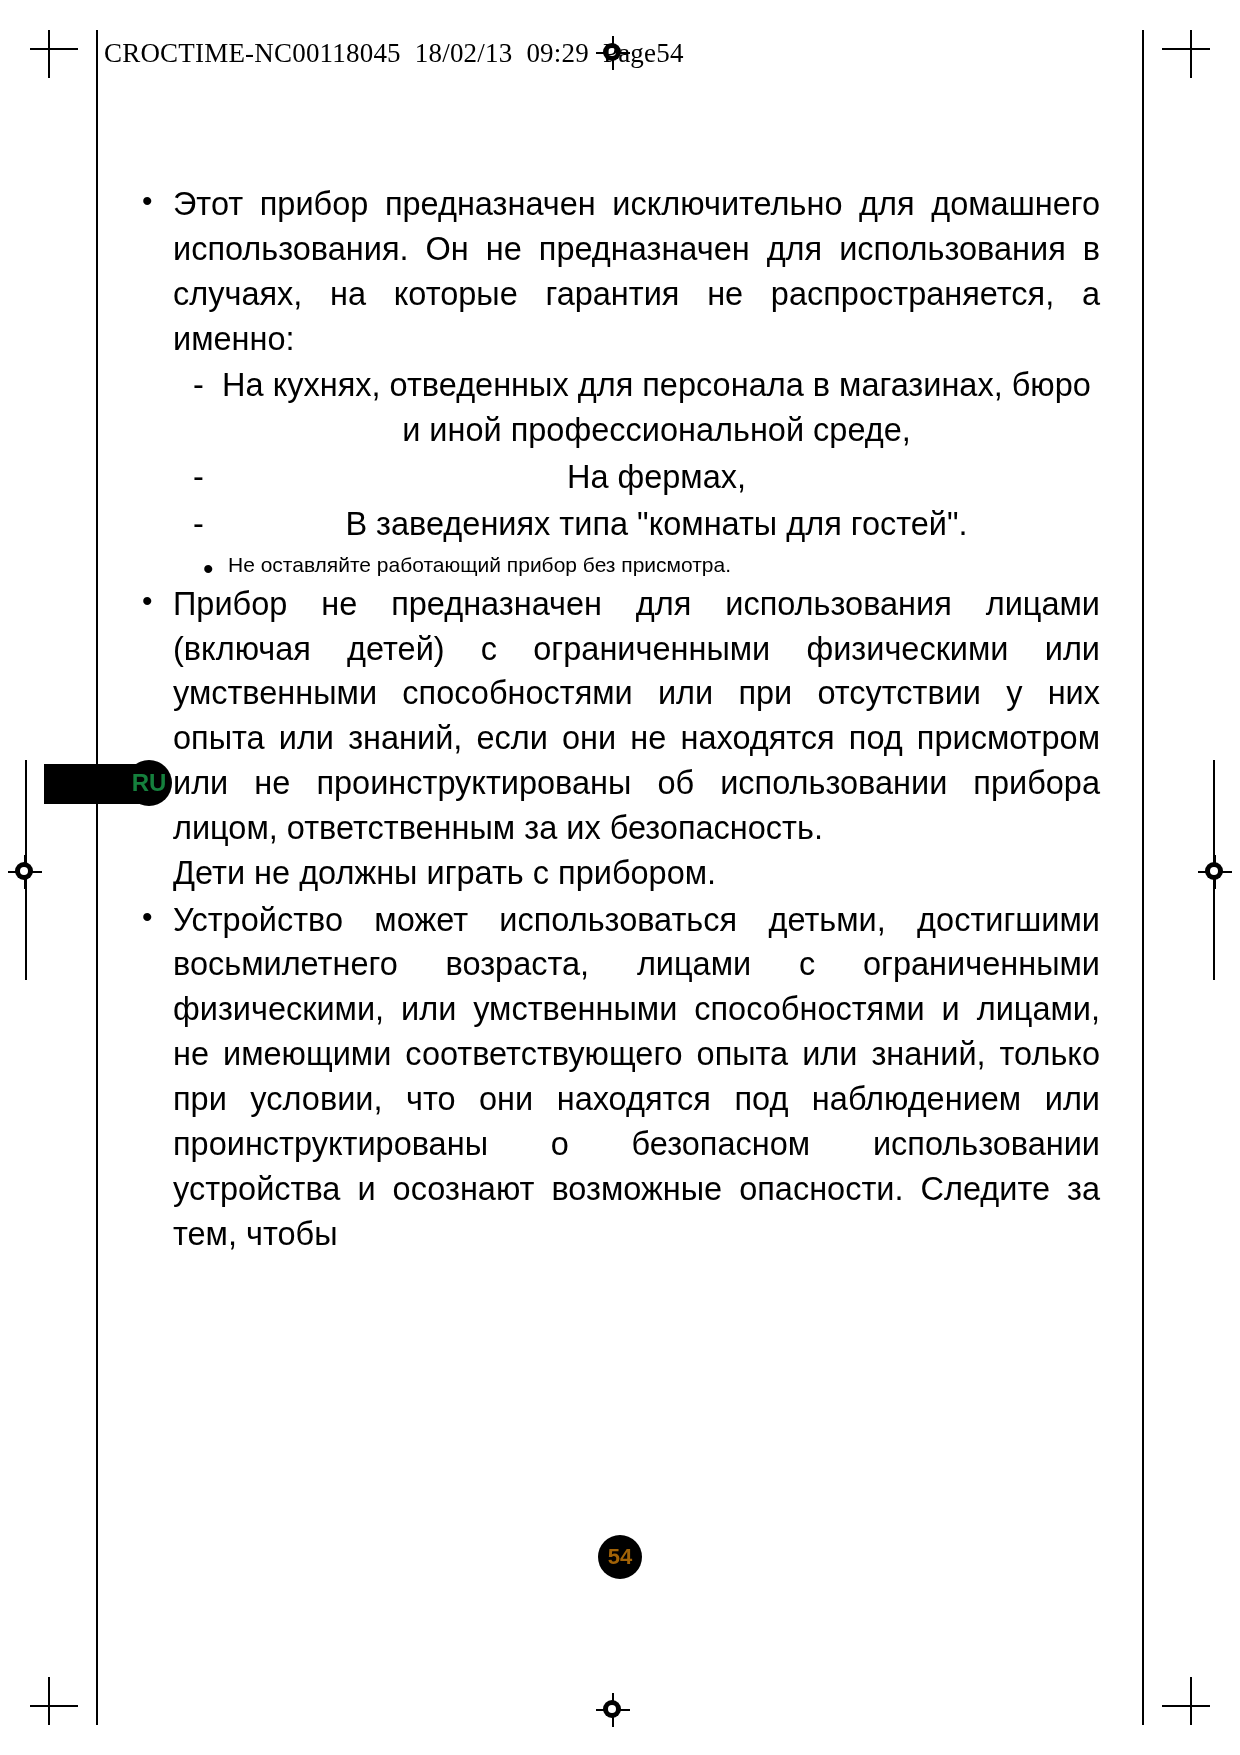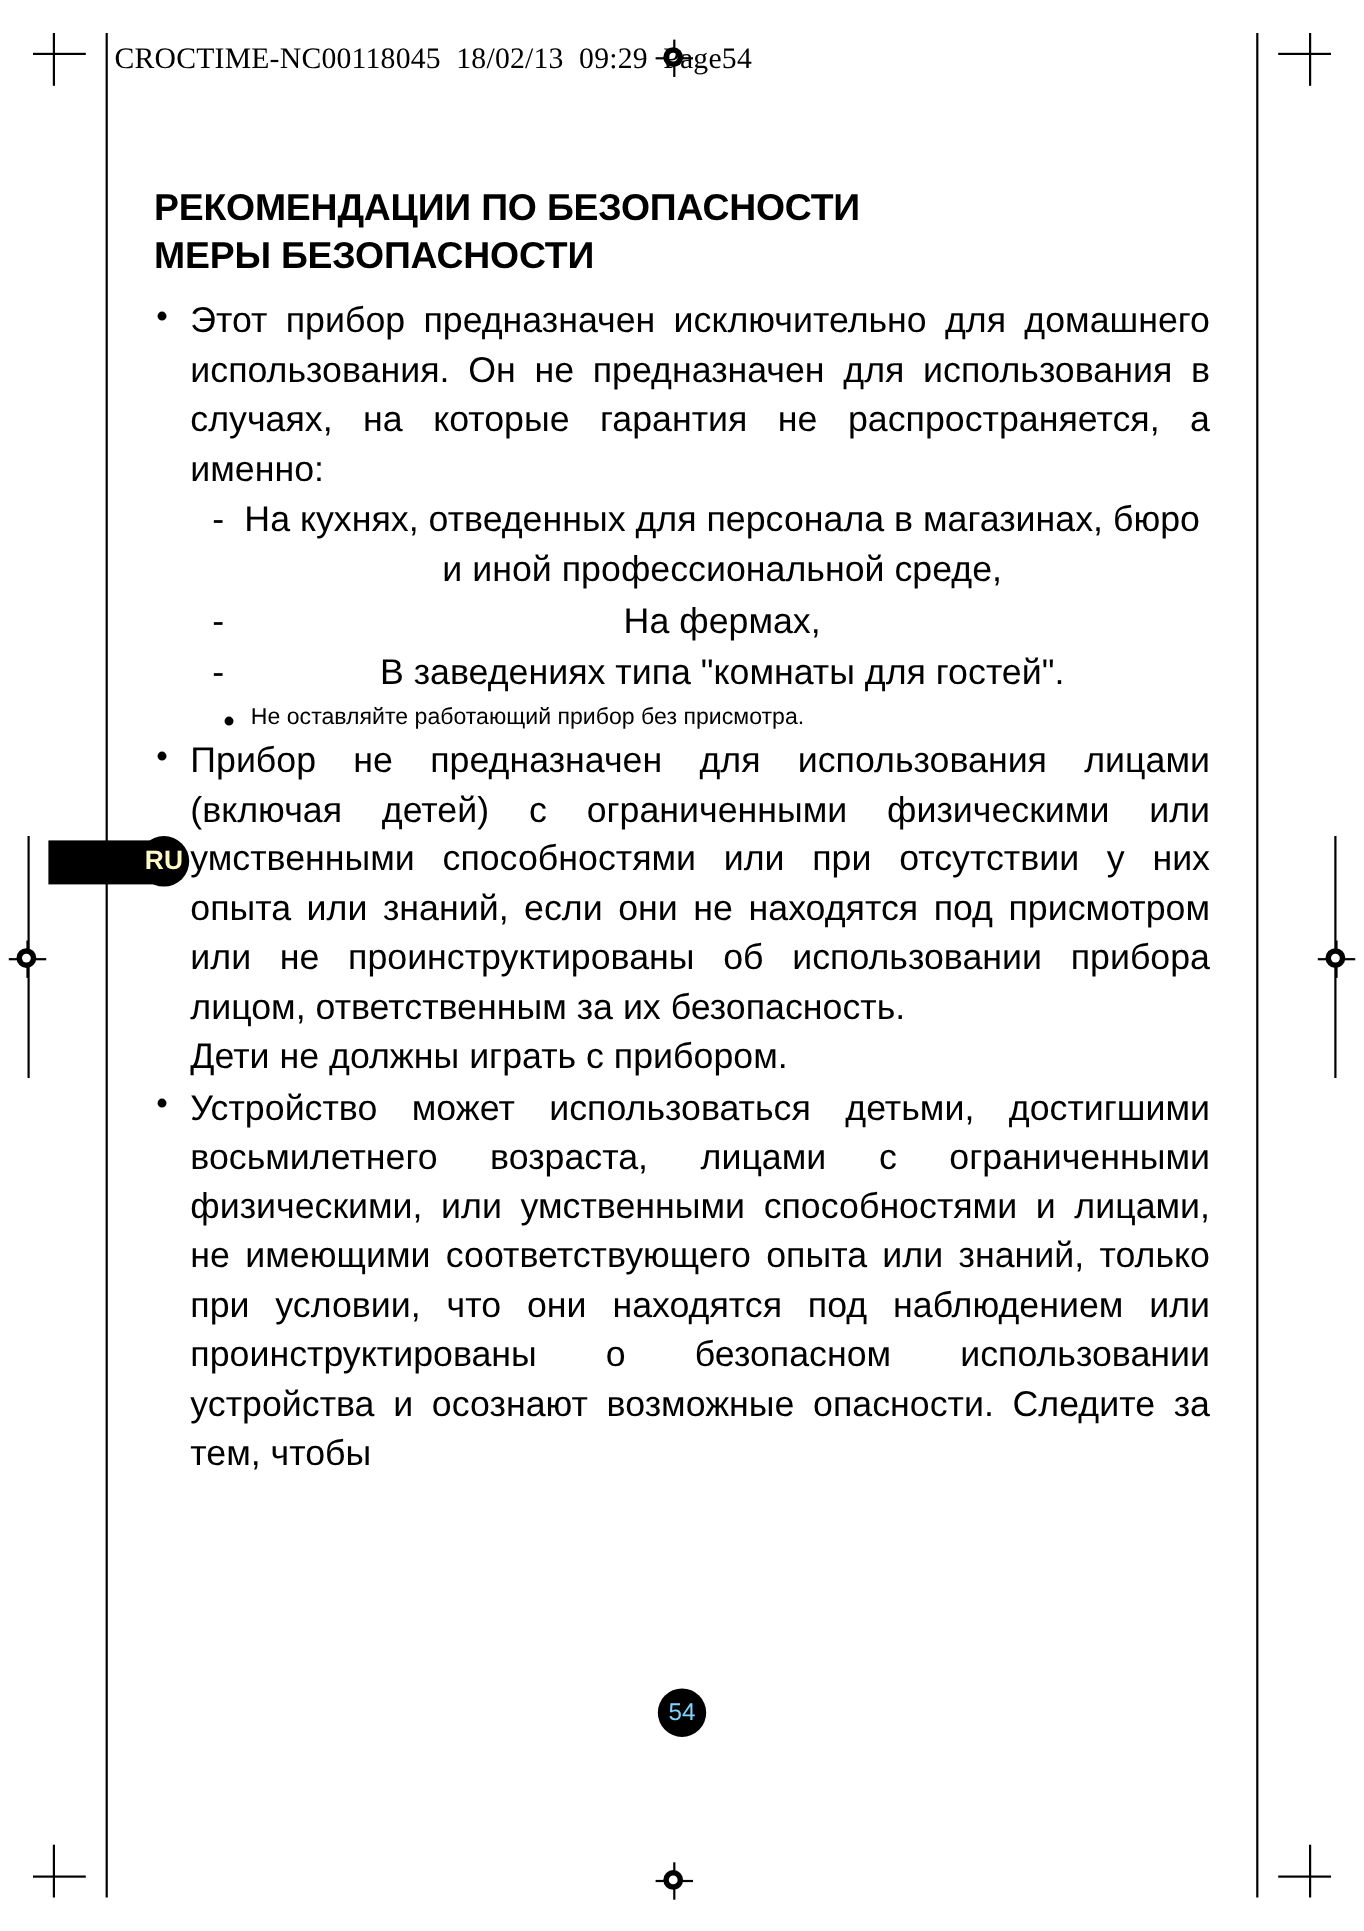--- a/index.html
+++ b/index.html
@@ -177,42 +177,42 @@
     background: #000;
   }
   .lang-badge {
     position: absolute;
     left: 126px;
     top: 760px;
     width: 46px;
     height: 46px;
     border-radius: 50%;
     background: #000;
-    color: #fef9c3;
+    color: #15803d;
     font-size: 24px;
     font-weight: bold;
     display: flex;
     align-items: center;
     justify-content: center;
     font-family: "Liberation Sans", sans-serif;
   }
 
   
   .page-num {
     position: absolute;
     left: 50%;
     transform: translateX(-50%);
     top: 1535px;
     width: 44px;
     height: 44px;
     border-radius: 50%;
     background: #000;
-    color: #7dd3fc;
+    color: #a16207;
     font-size: 22px;
-    font-weight: normal;
+    font-weight: bold;
     display: flex;
     align-items: center;
     justify-content: center;
   }
 </style>
 </head>
 <body>
 
 <div class="crop-line tl-v"></div>
 <div class="crop-line tl-h"></div>
@@ -249,24 +249,20 @@
     <div class="ring"></div>
 </div>
 
 <div class="doc-header"><span>CROCTIME-NC00118045</span><span class="sp"></span><span>18/02/13</span><span class="sp"></span><span>09:29</span><span class="sp"></span><span>Page54</span></div>
 
 <div class="lang-tab"></div>
 <div class="lang-badge">RU</div>
 
 <div class="page-body">
 
-  <h1 class="title">
-    <span>РЕКОМЕНДАЦИИ ПО БЕЗОПАСНОСТИ</span>
-    <span class="l2">МЕРЫ БЕЗОПАСНОСТИ</span>
-  </h1>
 
   <ul class="bullets">
 
     <li>
       <span class="just" style="display:block">Этот прибор предназначен исключительно для домашнего использования. Он не предназначен для использования в случаях, на которые гарантия не распространяется, а именно:</span>
       <ul class="sub">
         <li>На кухнях, отведенных для персонала в магазинах, бюро и иной профессиональной среде,</li>
         <li>На фермах,</li>
         <li>В заведениях типа "комнаты для гостей".</li>
       </ul>

